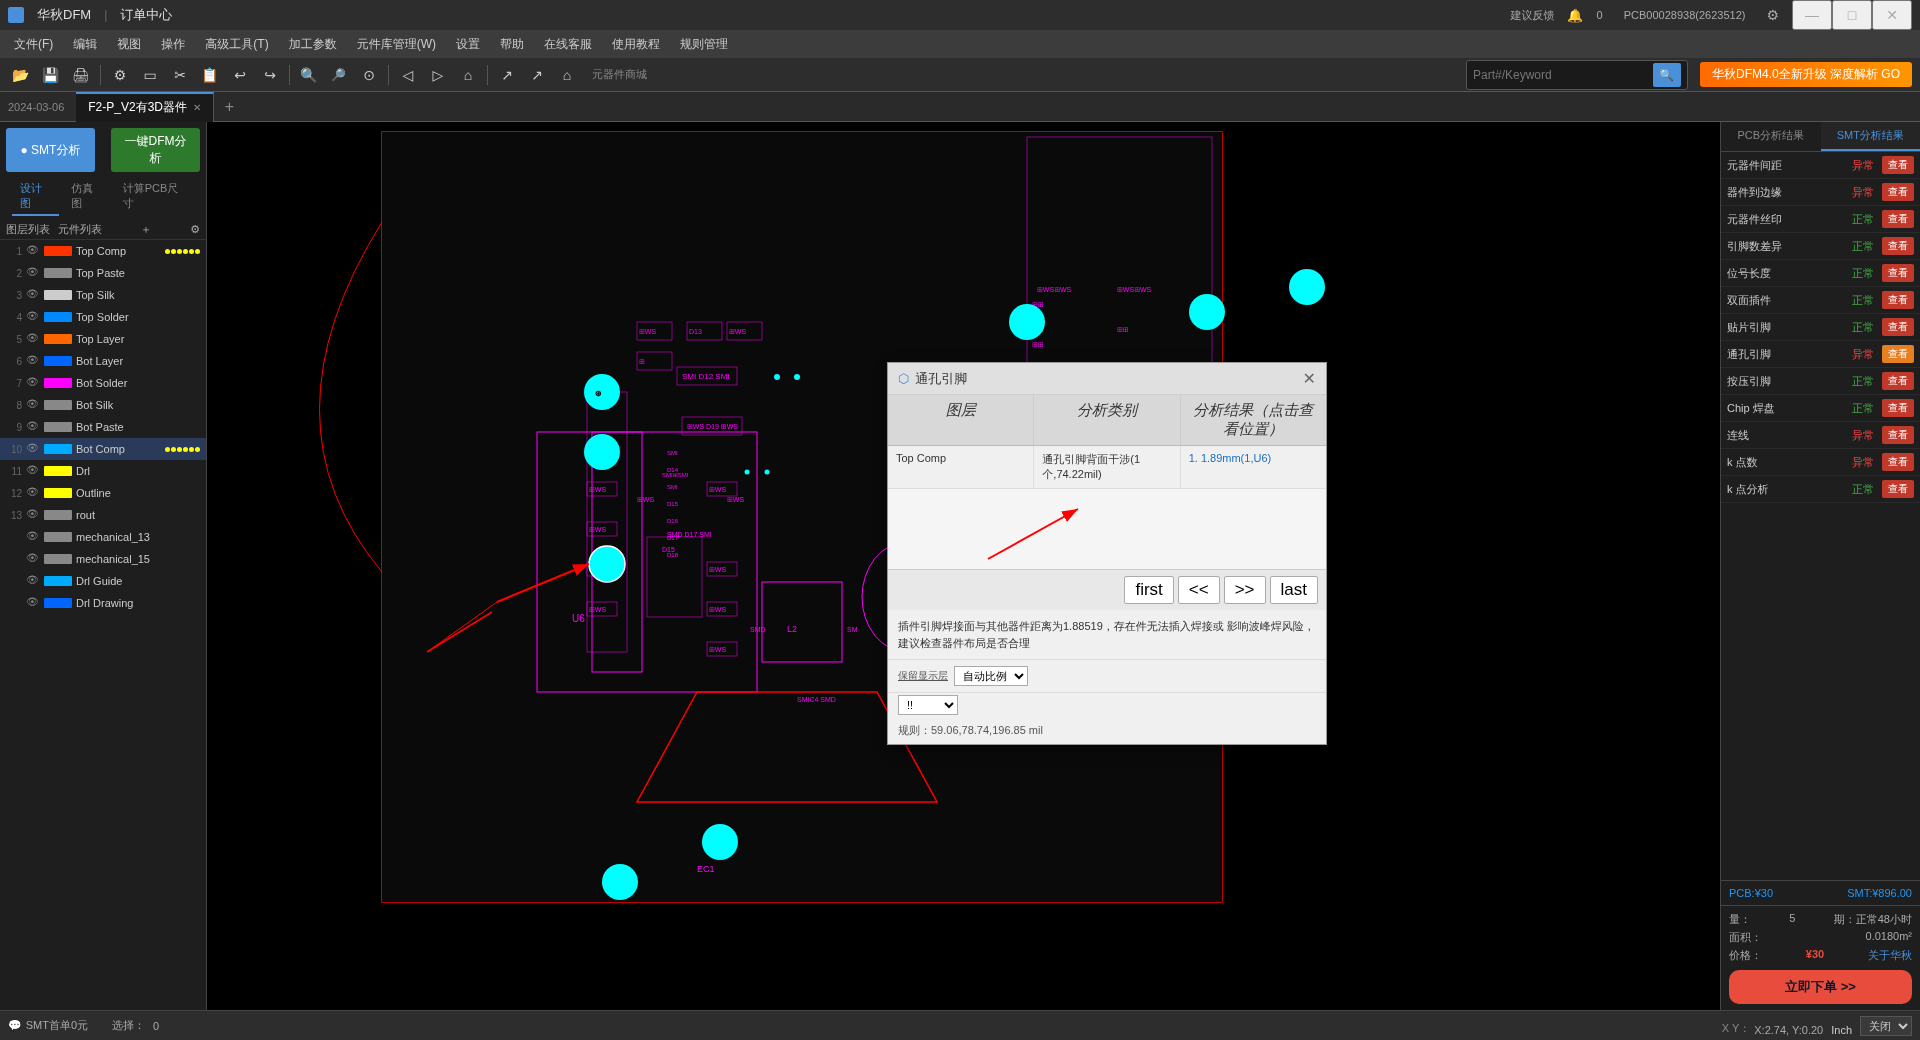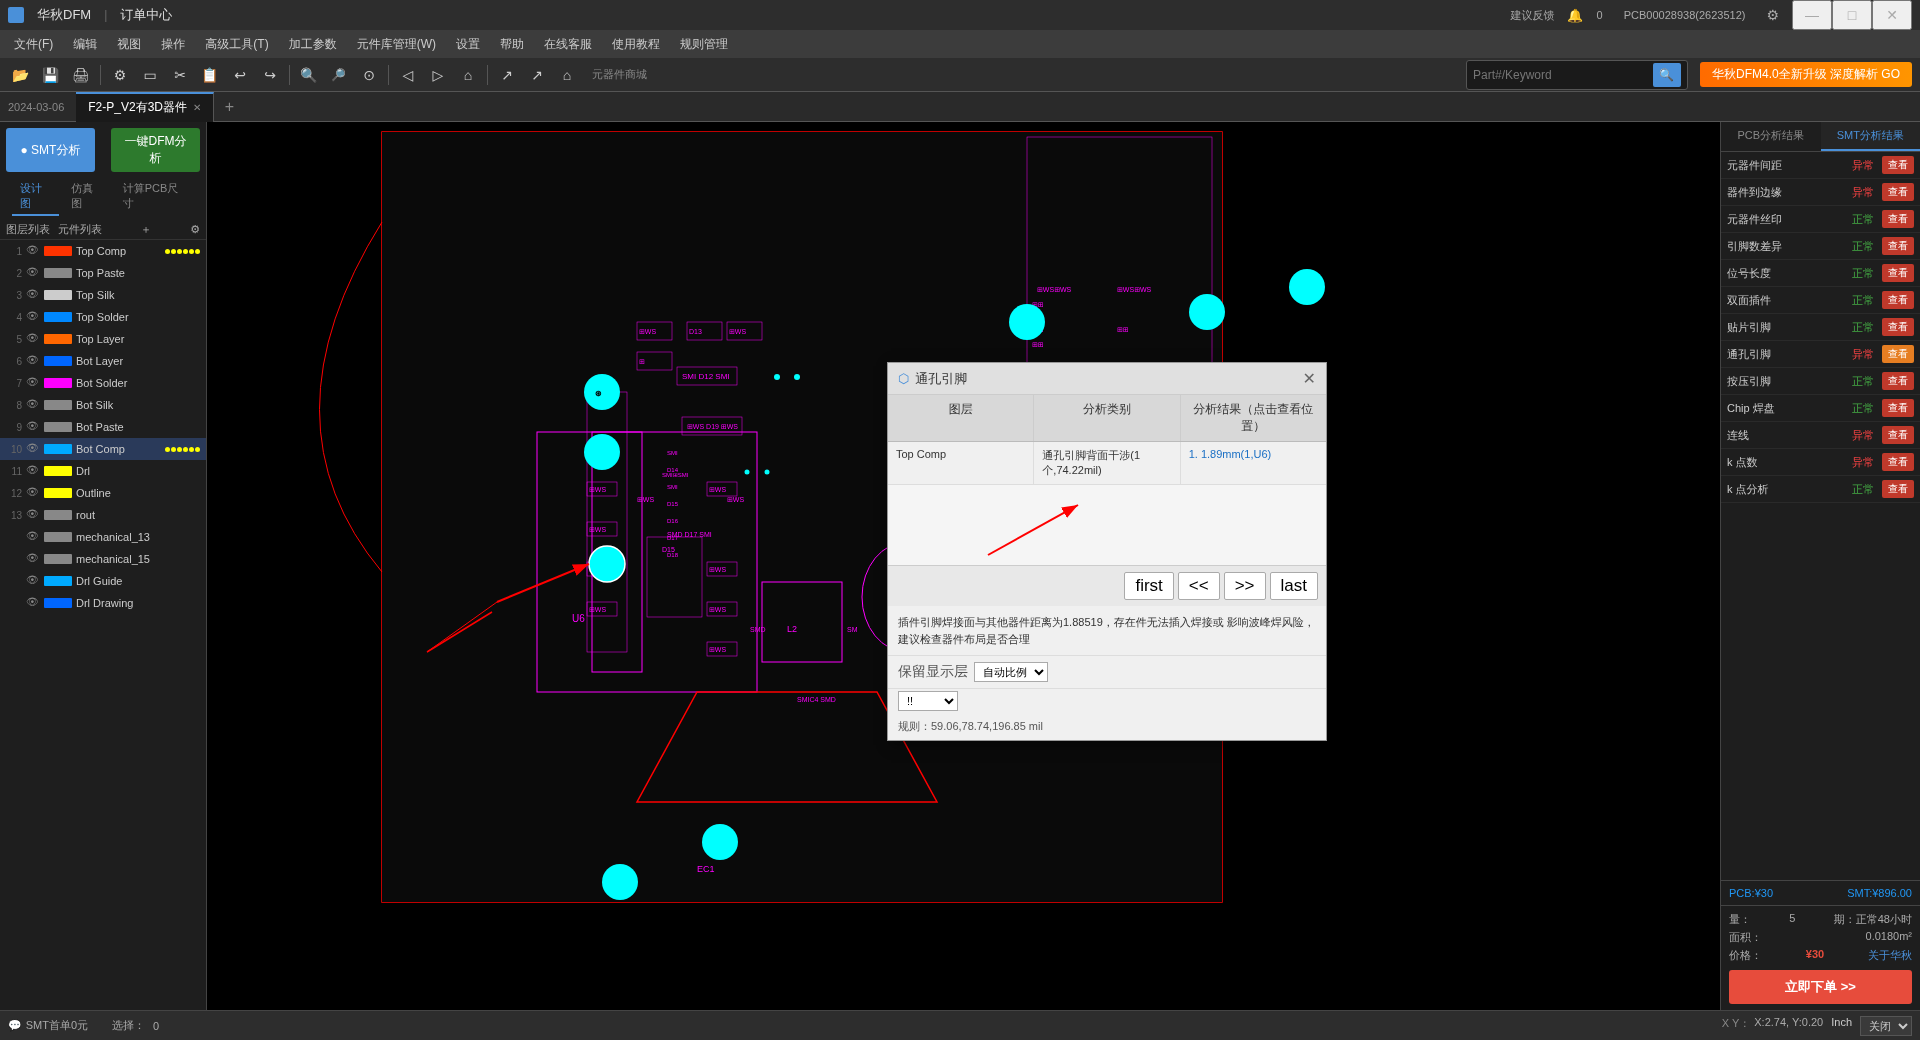--- a/index.html
+++ b/index.html
@@ -68,48 +68,48 @@
     .analysis-label { flex: 1; font-size: 11px; color: #ccc; }
     .analysis-status { font-size: 11px; padding: 1px 4px; border-radius: 2px; }
     .status-normal { color: #4a4; }
     .status-abnormal { color: #f44; }
     .view-btn { background: #c0392b; color: white; border: none; padding: 2px 6px; border-radius: 2px; font-size: 10px; cursor: pointer; }
     .pcb-price-row { display: flex; justify-content: space-between; padding: 6px 8px; border-top: 1px solid #444; color: #ccc; font-size: 11px; }
     .pcb-price { color: #2196F3; }
     .smt-price { color: #2196F3; }
     .right-bottom { padding: 6px 8px; border-top: 1px solid #444; }
     .right-bottom-row { display: flex; justify-content: space-between; font-size: 11px; color: #aaa; margin-bottom: 3px; }
-    .order-btn { width: 100%; background: #e74c3c; color: #ffffff; border: none; padding: 8px; border-radius: 3px; cursor: pointer; font-size: 13px; font-weight: bold; margin-top: 4px; }
+    .order-btn { width: 100%; background: #e74c3c; color: #0f172a; border: none; padding: 8px; border-radius: 10px; cursor: pointer; font-size: 13px; font-weight: bold; margin-top: 4px; }
     .huaqiu-link { color: #4a90d9; font-size: 11px; cursor: pointer; }
 
     
     #statusbar { display: flex; align-items: center; height: 30px; background: #2d2d2d; border-top: 1px solid #444; padding: 0 8px; color: #aaa; font-size: 11px; gap: 8px; }
     .status-smt { display: flex; align-items: center; gap: 4px; }
-    .coord-display { margin-left: auto; display: flex; align-items: flex-start; gap: 4px; }
+    .coord-display { margin-left: auto; display: flex; align-items: flex-end; gap: 4px; }
     .coord-label { color: #888; }
     .close-select { background: #3a3a3a; color: #ccc; border: 1px solid #555; padding: 2px 4px; font-size: 11px; margin-left: 4px; }
 
     
     #modal-overlay { position: absolute; top: 0; left: 0; right: 0; bottom: 0; pointer-events: none; z-index: 100; }
     #via-dialog { position: absolute; top: 240px; left: 680px; width: 440px; background: #f0f0f0; border: 1px solid #999; box-shadow: 4px 4px 12px rgba(0,0,0,0.5); pointer-events: all; }
     .dialog-title { display: flex; align-items: center; background: #e0e0e0; padding: 6px 10px; border-bottom: 1px solid #ccc; gap: 6px; }
     .dialog-title-text { flex: 1; font-size: 13px; color: #333; }
     .dialog-close { background: none; border: none; cursor: pointer; font-size: 16px; color: #666; }
     .dialog-body { padding: 0; }
     .dialog-table-header { display: flex; background: #d8d8d8; border-bottom: 1px solid #bbb; }
-    .dialog-col { flex: 1; padding: 6px 8px; font-size: 12px; color: #333; border-right: 1px solid #ccc; text-align: center; }
+    .dialog-col { flex: 1; padding: 6px 8px; font-size: 15px; color: #333; border-right: 1px solid #ccc; text-align: center; font-style: italic; }
     .dialog-col:last-child { border-right: none; }
     .dialog-table-row { display: flex; border-bottom: 1px solid #ddd; }
     .dialog-cell { flex: 1; padding: 6px 8px; font-size: 11px; color: #333; border-right: 1px solid #ddd; }
     .dialog-cell:last-child { border-right: none; }
     .dialog-nav { display: flex; justify-content: flex-end; gap: 4px; padding: 6px 8px; border-top: 1px solid #ccc; background: #e8e8e8; }
     .nav-btn { background: #fff; border: 1px solid #aaa; padding: 3px 10px; cursor: pointer; font-size: 17px; border-radius: 2px; }
     .dialog-description { padding: 8px 10px; font-size: 11px; color: #333; line-height: 1.5; border-bottom: 1px solid #ddd; }
     .dialog-settings { display: flex; align-items: center; gap: 6px; padding: 6px 10px; border-bottom: 1px solid #ddd; }
-    .setting-label { font-size: 14px; color: #555; }
+    .setting-label { font-size: 10px; color: #555; text-decoration: underline; }
     .setting-select { background: #fff; border: 1px solid #aaa; padding: 2px 4px; font-size: 11px; }
     .dialog-rule { padding: 4px 10px 6px; font-size: 11px; color: #555; }
   </style>
 </head>
 <body>
 
 <div id="titlebar">
   <div class="app-icon"></div>
   <span style="color:#ddd;font-size:13px;">华秋DFM</span>
   <span style="color:#666;">|</span>

